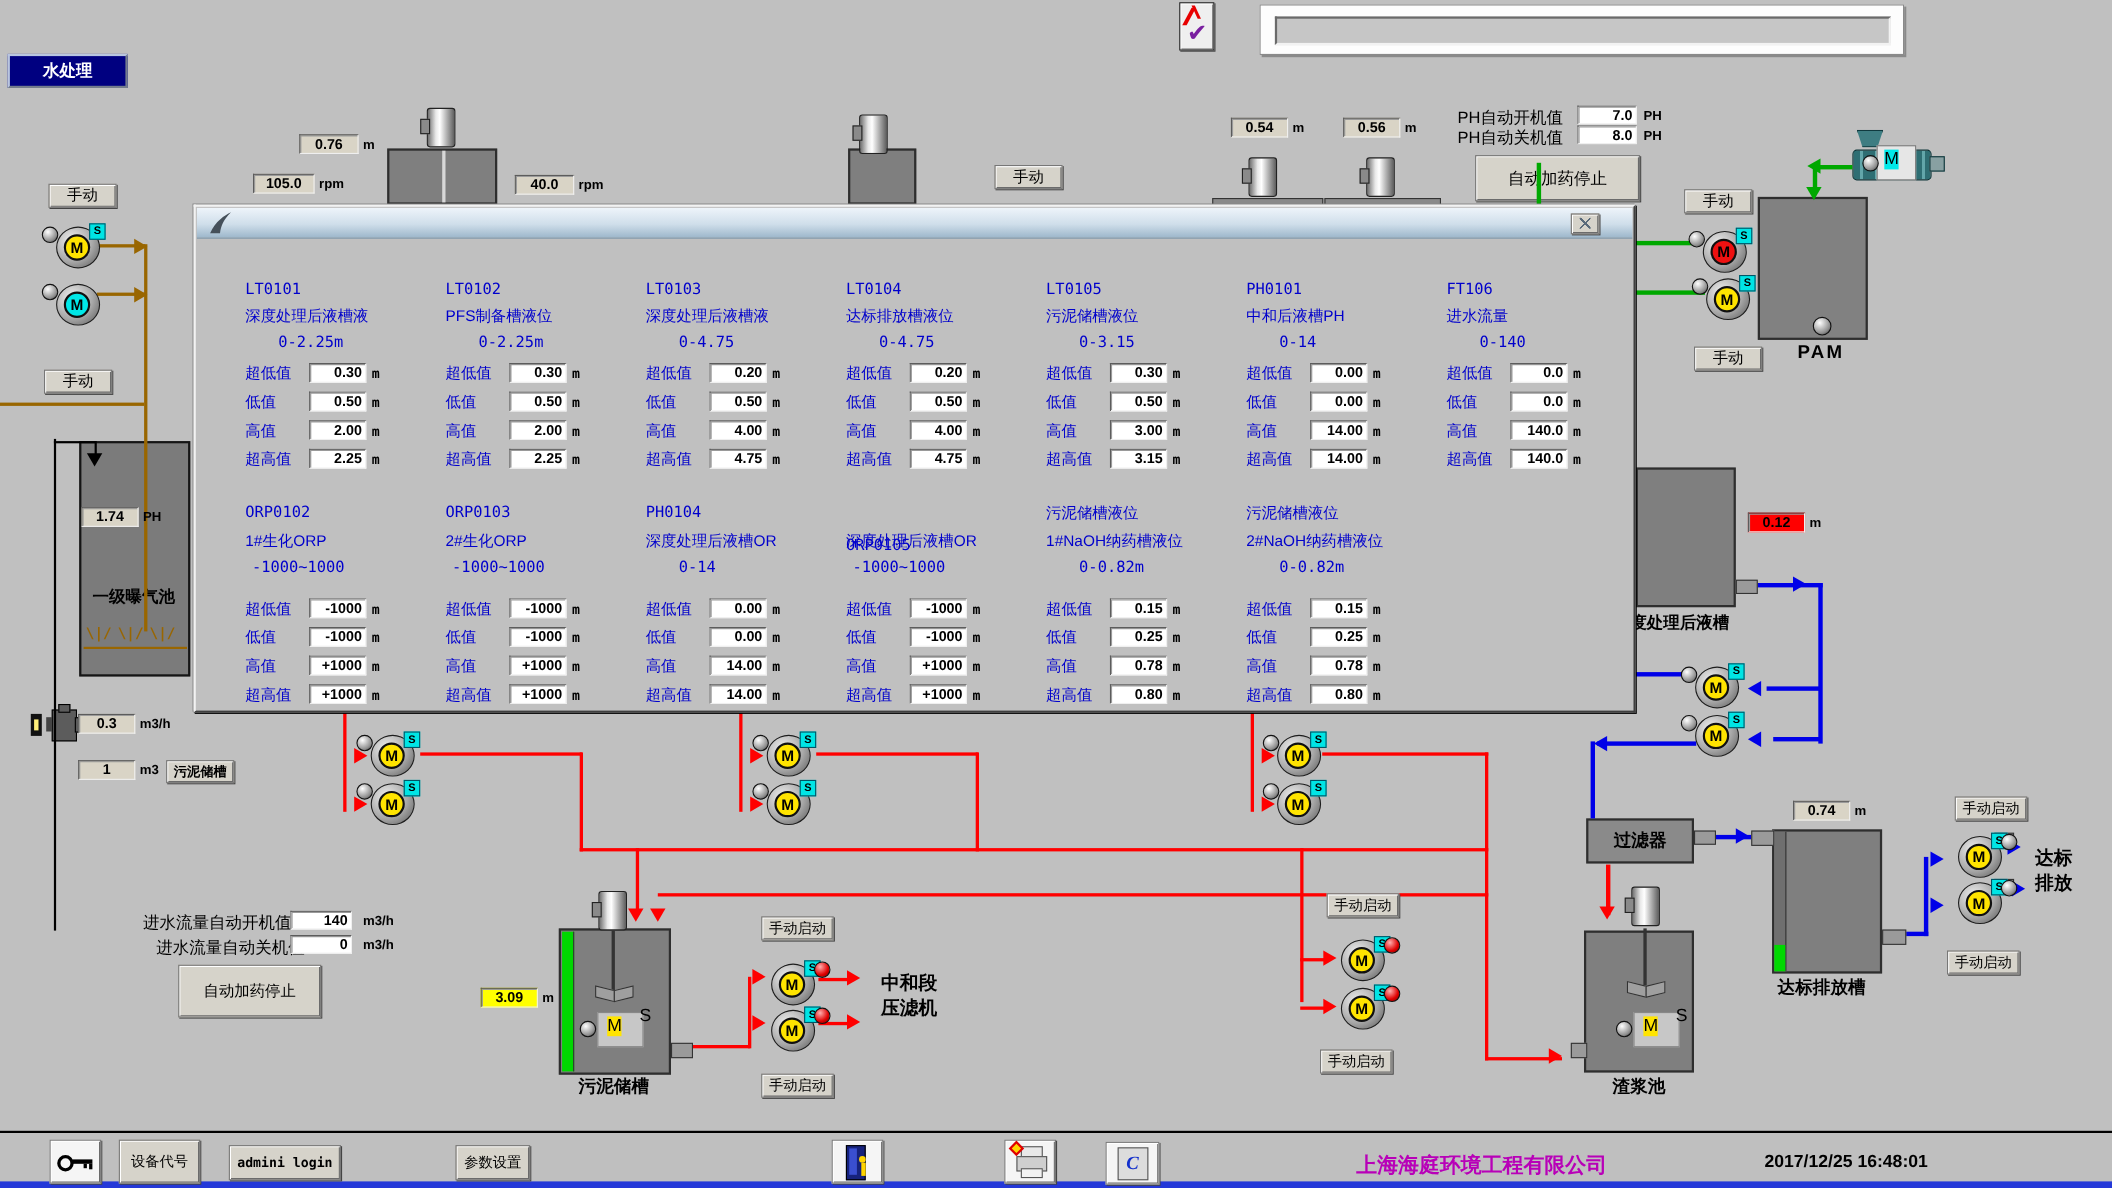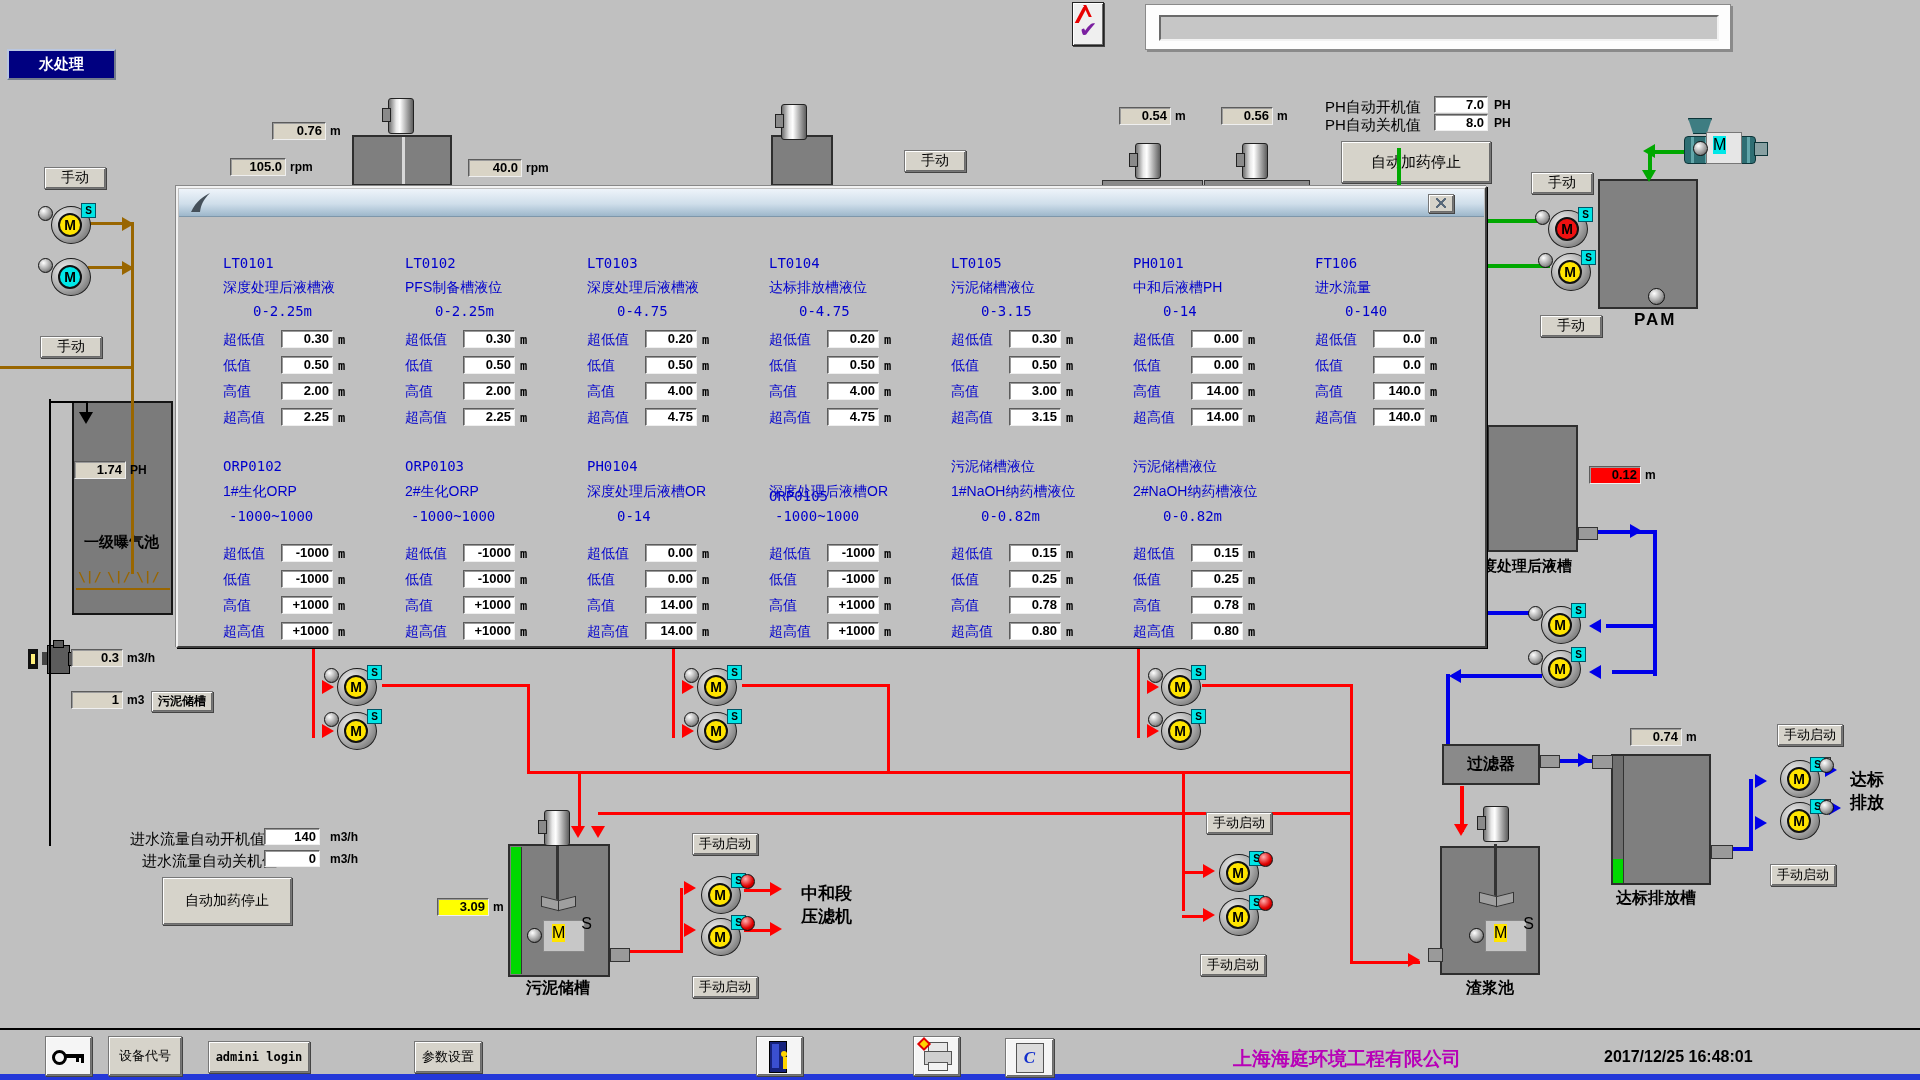--- a/index.html
+++ b/index.html
@@ -6,21 +6,21 @@
   #screen{position:relative;width:1920px;height:1080px;background:#c0c0c0;overflow:hidden;
           font-family:"Liberation Sans","DejaVu Sans",sans-serif;}
   .abs{position:absolute;}
   .blue{color:#0000cc;}
   .raised{background:#d6d3ca;border:1px solid #777;
           box-shadow:inset 1px 1px 0 #ffffff,inset -1px -1px 0 #6b6b6b,1px 1px 0 #444;}
   .btn{display:flex;align-items:center;justify-content:center;color:#000;cursor:default;}
   .sunkbox{background:#fff;border:1px solid;border-color:#5c5c5c #efefef #efefef #5c5c5c;
            box-shadow:inset 1px 1px 0 #9a9a9a;color:#000;font-weight:bold;
            text-align:right;padding:0 3px;box-sizing:border-box;overflow:hidden;}
-  .readout{background:#d9d4c6;}
+  .readout{background:#d9d4c6;text-align:center;}
   .tank{background:#7f7f7f;border:2px solid #2e2e2e;box-sizing:border-box;}
   .lbl{color:#000;font-weight:bold;white-space:nowrap;}
   .pipe{position:absolute;}
   .arr{position:absolute;width:0;height:0;border:solid transparent;}
   .pump{position:absolute;width:44px;height:42px;}
   .pump .pbody{position:absolute;left:1px;top:2px;width:38px;height:36px;border-radius:50%;
       background:radial-gradient(circle at 35% 32%,#efefef,#a8a8a8 55%,#5f5f5f 95%);border:1px solid #1d1d1d;}
   .pump .pm{position:absolute;left:8px;top:9px;width:20px;height:20px;border-radius:50%;border:2px solid #101010;
       font:bold 14px/20px "Liberation Sans",sans-serif;text-align:center;color:#000;}
   .pump .ps{position:absolute;right:-2px;top:-1px;width:13px;height:13px;background:#00e5e5;

